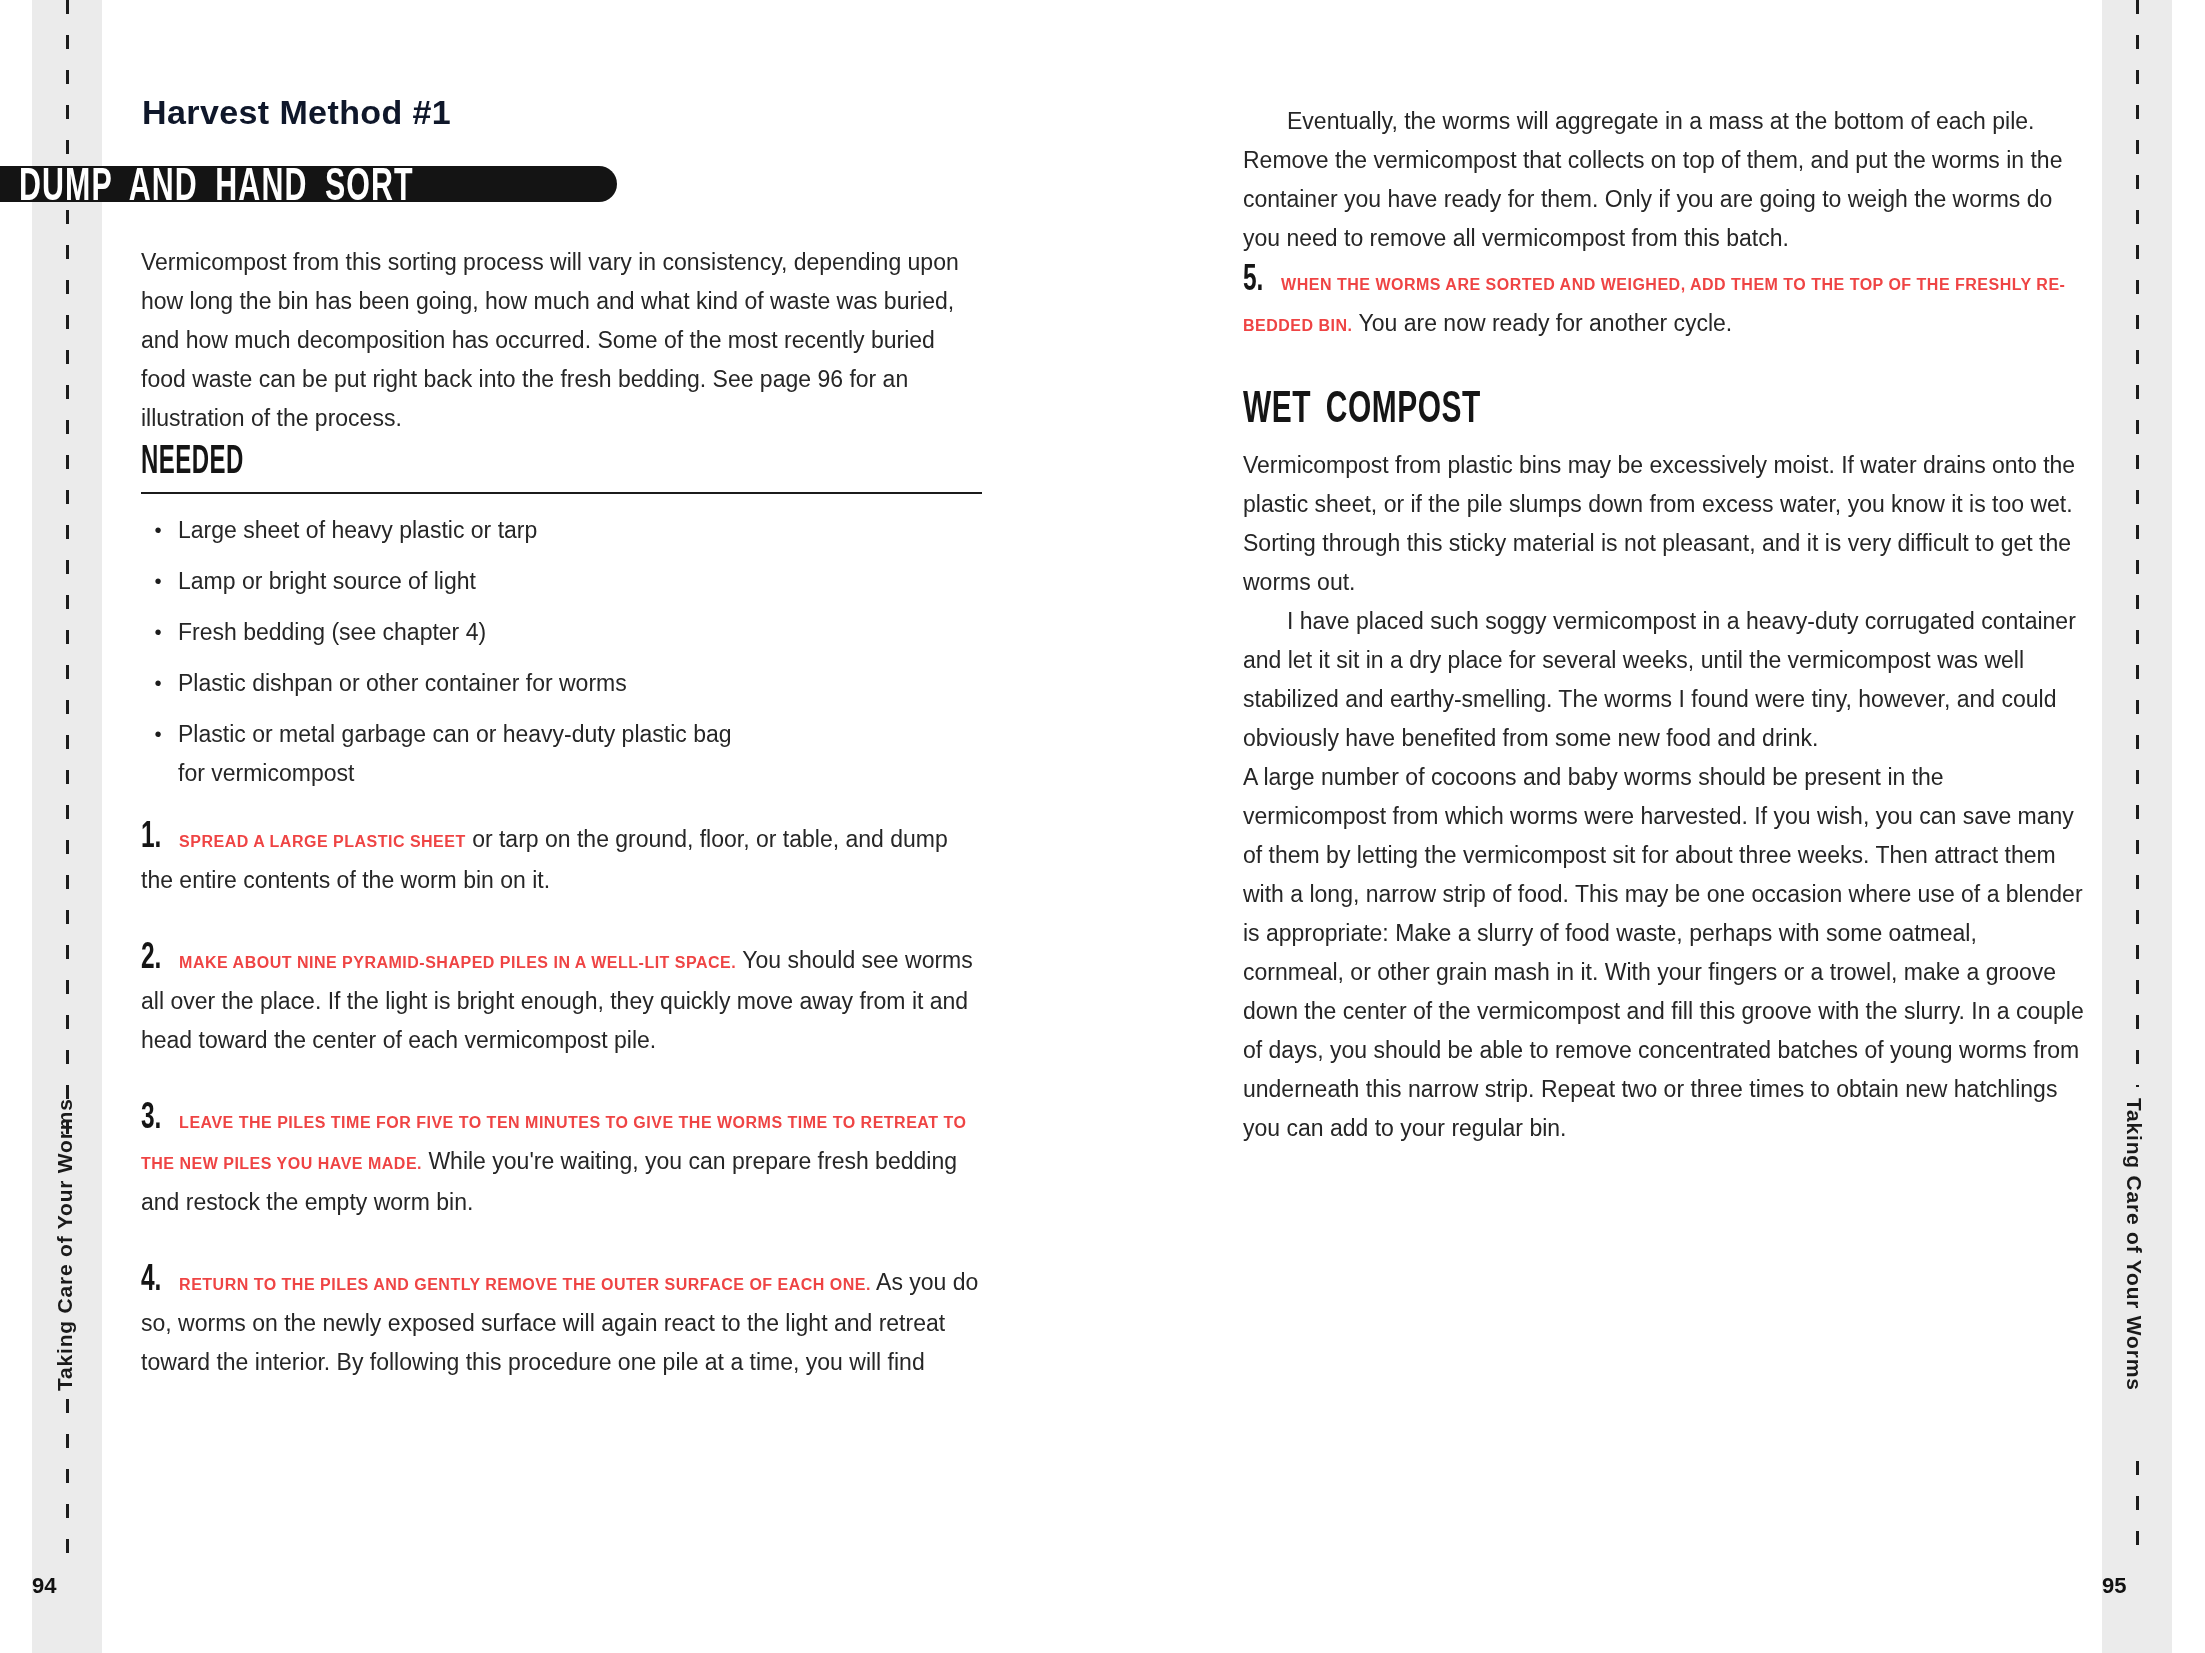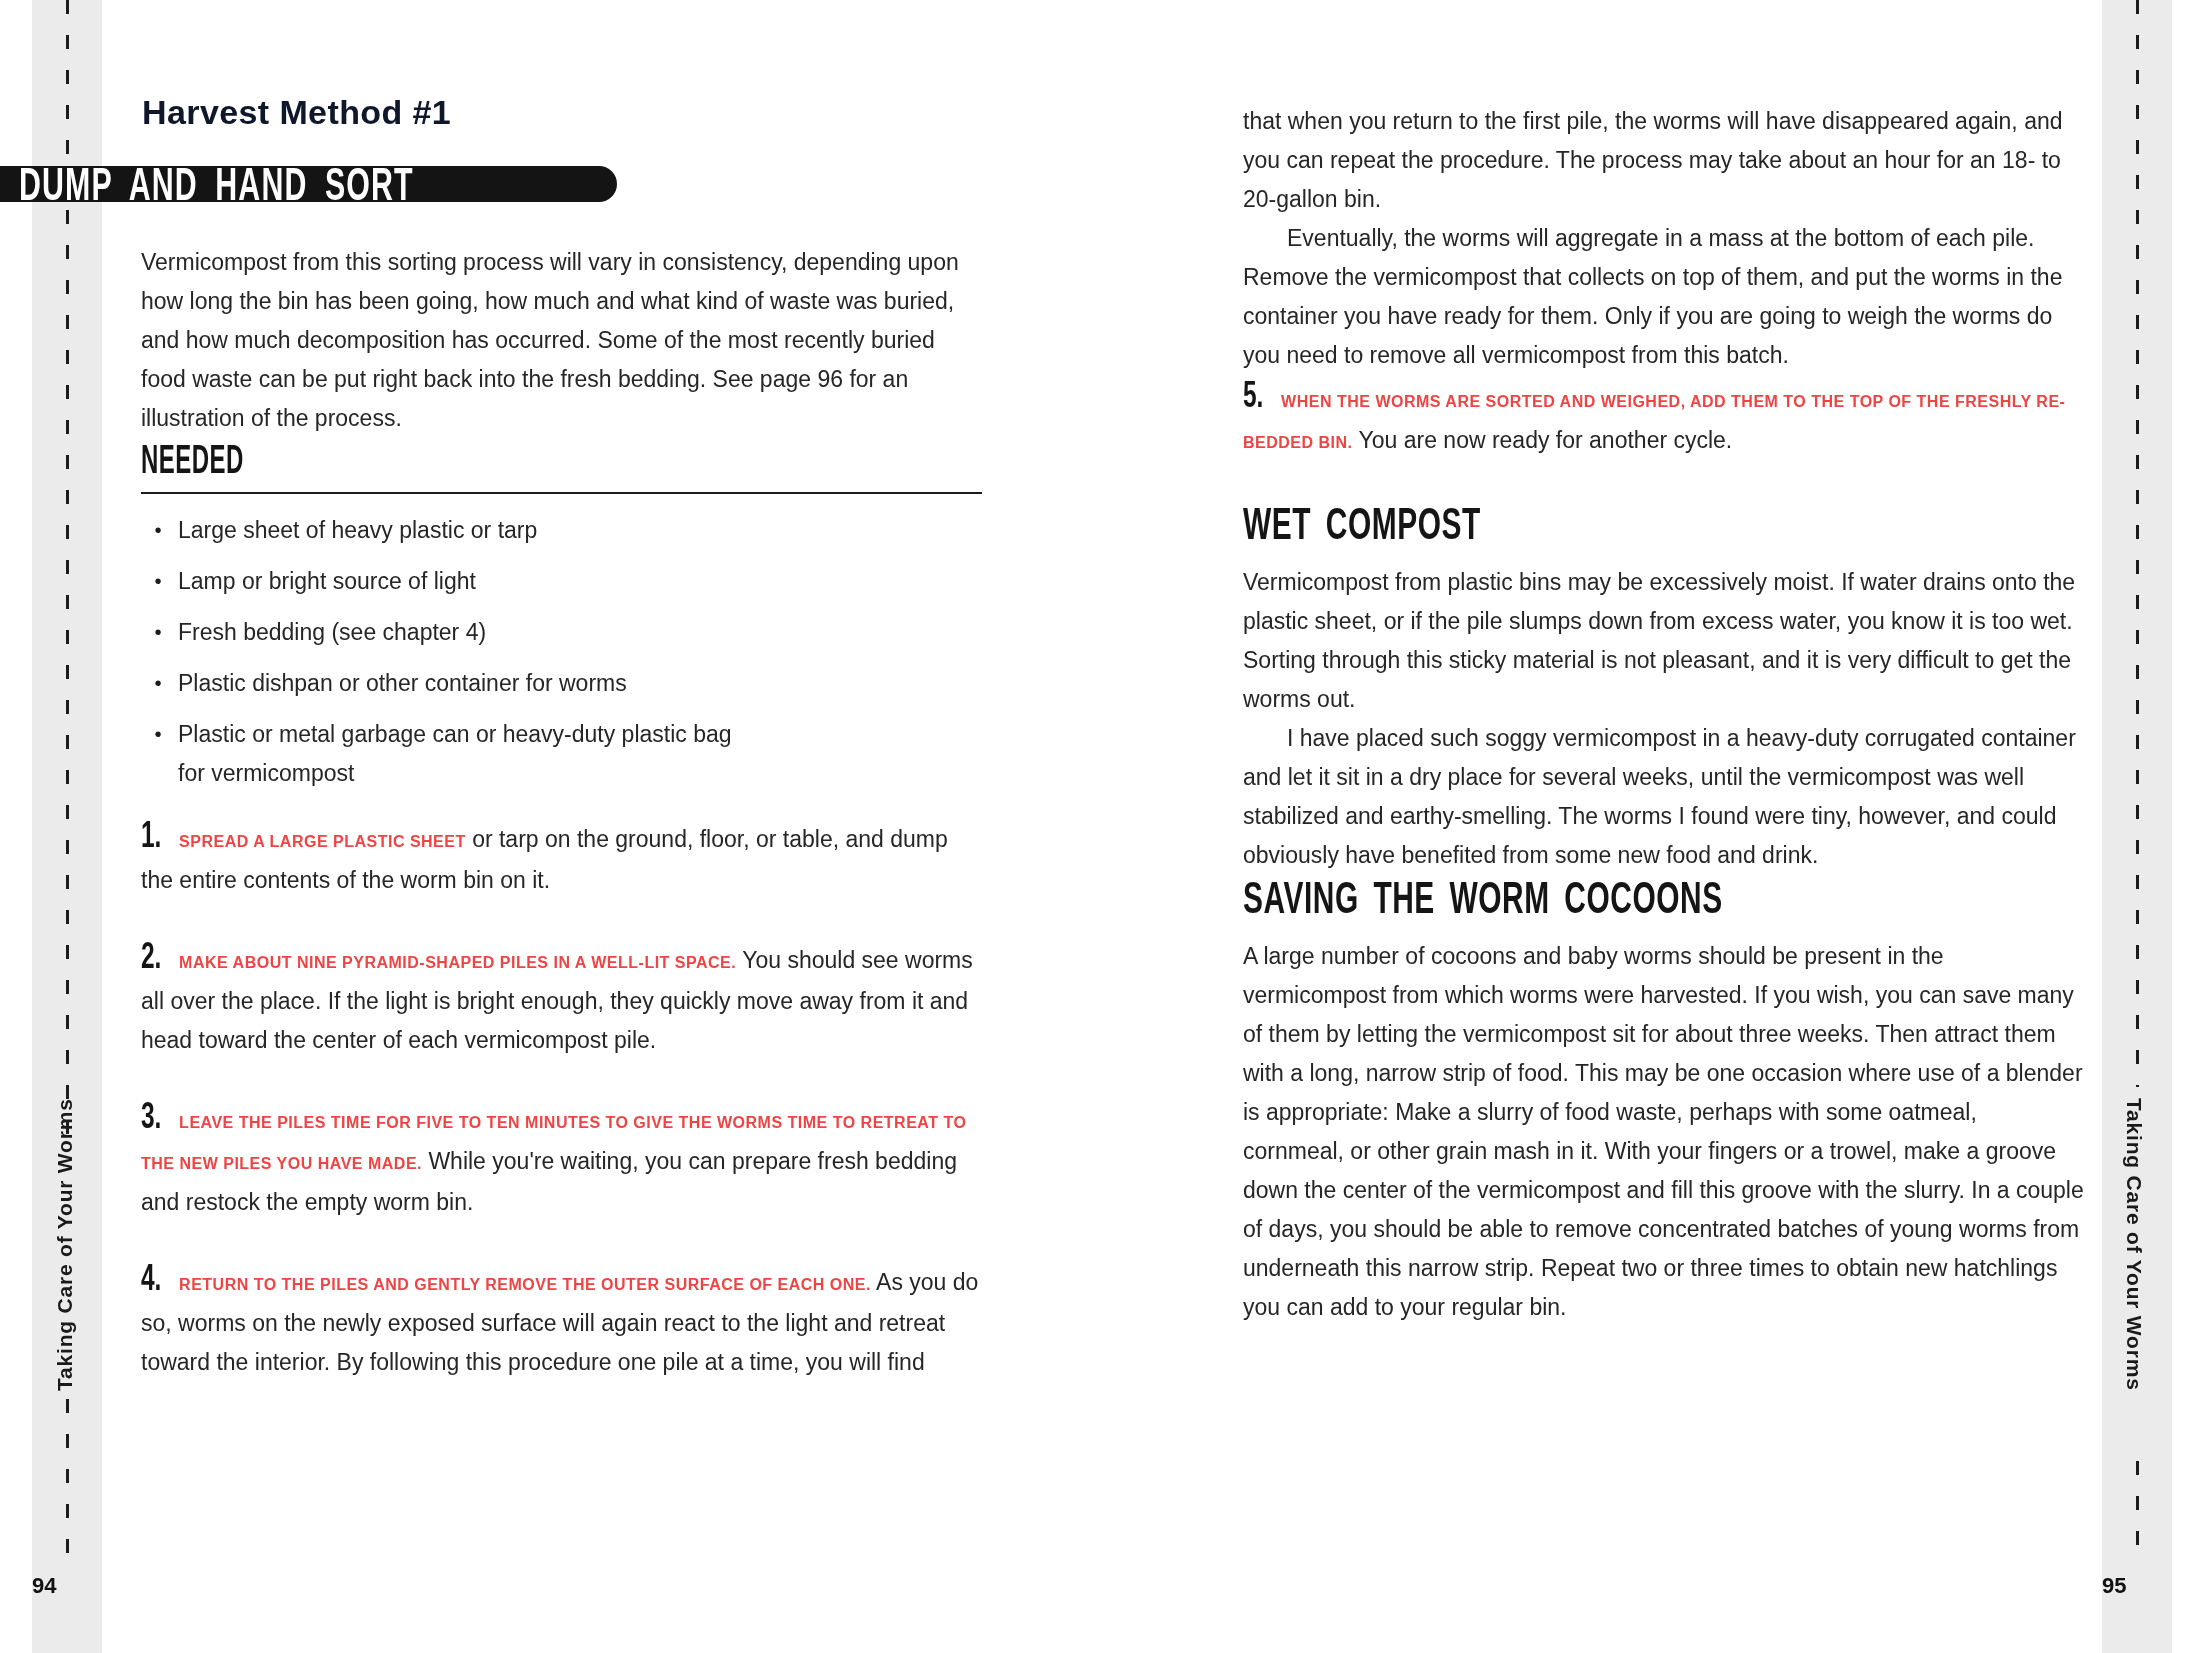--- a/index.html
+++ b/index.html
@@ -158,36 +158,32 @@
     <div class="step">
       <span class="step-num">4.</span>
       <span class="step-lead">RETURN TO THE PILES AND GENTLY REMOVE THE OUTER SURFACE OF EACH ONE.</span>
       <span>As you do so, worms on the newly exposed surface will again react to the light and retreat toward the interior. By following this procedure one pile at a time, you will find</span>
     </div>
 
   </div>
 
   <div class="col right">
 
-    <p class="mb0">that when you return to the first pile, the worms will have disappeared again, and you can repeat the procedure. The process may take about an hour for an 18- to 20-gallon bin.</p>
     <p class="indent sp-after-p2">Eventually, the worms will aggregate in a mass at the bottom of each pile. Remove the vermicompost that collects on top of them, and put the worms in the container you have ready for them. Only if you are going to weigh the worms do you need to remove all vermicompost from this batch.</p>
 
     <div class="step sp-step5">
       <span class="step-num">5.</span>
       <span class="step-lead">WHEN THE WORMS ARE SORTED AND WEIGHED, ADD THEM TO THE TOP OF THE FRESHLY RE-BEDDED BIN.</span>
       <span>You are now ready for another cycle.</span>
     </div>
 
     <div class="sect-head">
       <span class="display">WET COMPOST</span>
     </div>
     <p class="mb0">Vermicompost from plastic bins may be excessively moist. If water drains onto the plastic sheet, or if the pile slumps down from excess water, you know it is too wet. Sorting through this sticky material is not pleasant, and it is very difficult to get the worms out.</p>
     <p class="indent wc-p2">I have placed such soggy vermicompost in a heavy-duty corrugated container and let it sit in a dry place for several weeks, until the vermicompost was well stabilized and earthy-smelling. The worms I found were tiny, however, and could obviously have benefited from some new food and drink.</p>
 
-    <div class="sect-head">
-      <span class="display">SAVING THE WORM COCOONS</span>
-    </div>
     <p>A large number of cocoons and baby worms should be present in the vermicompost from which worms were harvested. If you wish, you can save many of them by letting the vermicompost sit for about three weeks. Then attract them with a long, narrow strip of food. This may be one occasion where use of a blender is appropriate: Make a slurry of food waste, perhaps with some oatmeal, cornmeal, or other grain mash in it. With your fingers or a trowel, make a groove down the center of the vermicompost and fill this groove with the slurry. In a couple of days, you should be able to remove concentrated batches of young worms from underneath this narrow strip. Repeat two or three times to obtain new hatchlings you can add to your regular bin.</p>
 
   </div>
 
 </div>
 
 
 </body></html>

